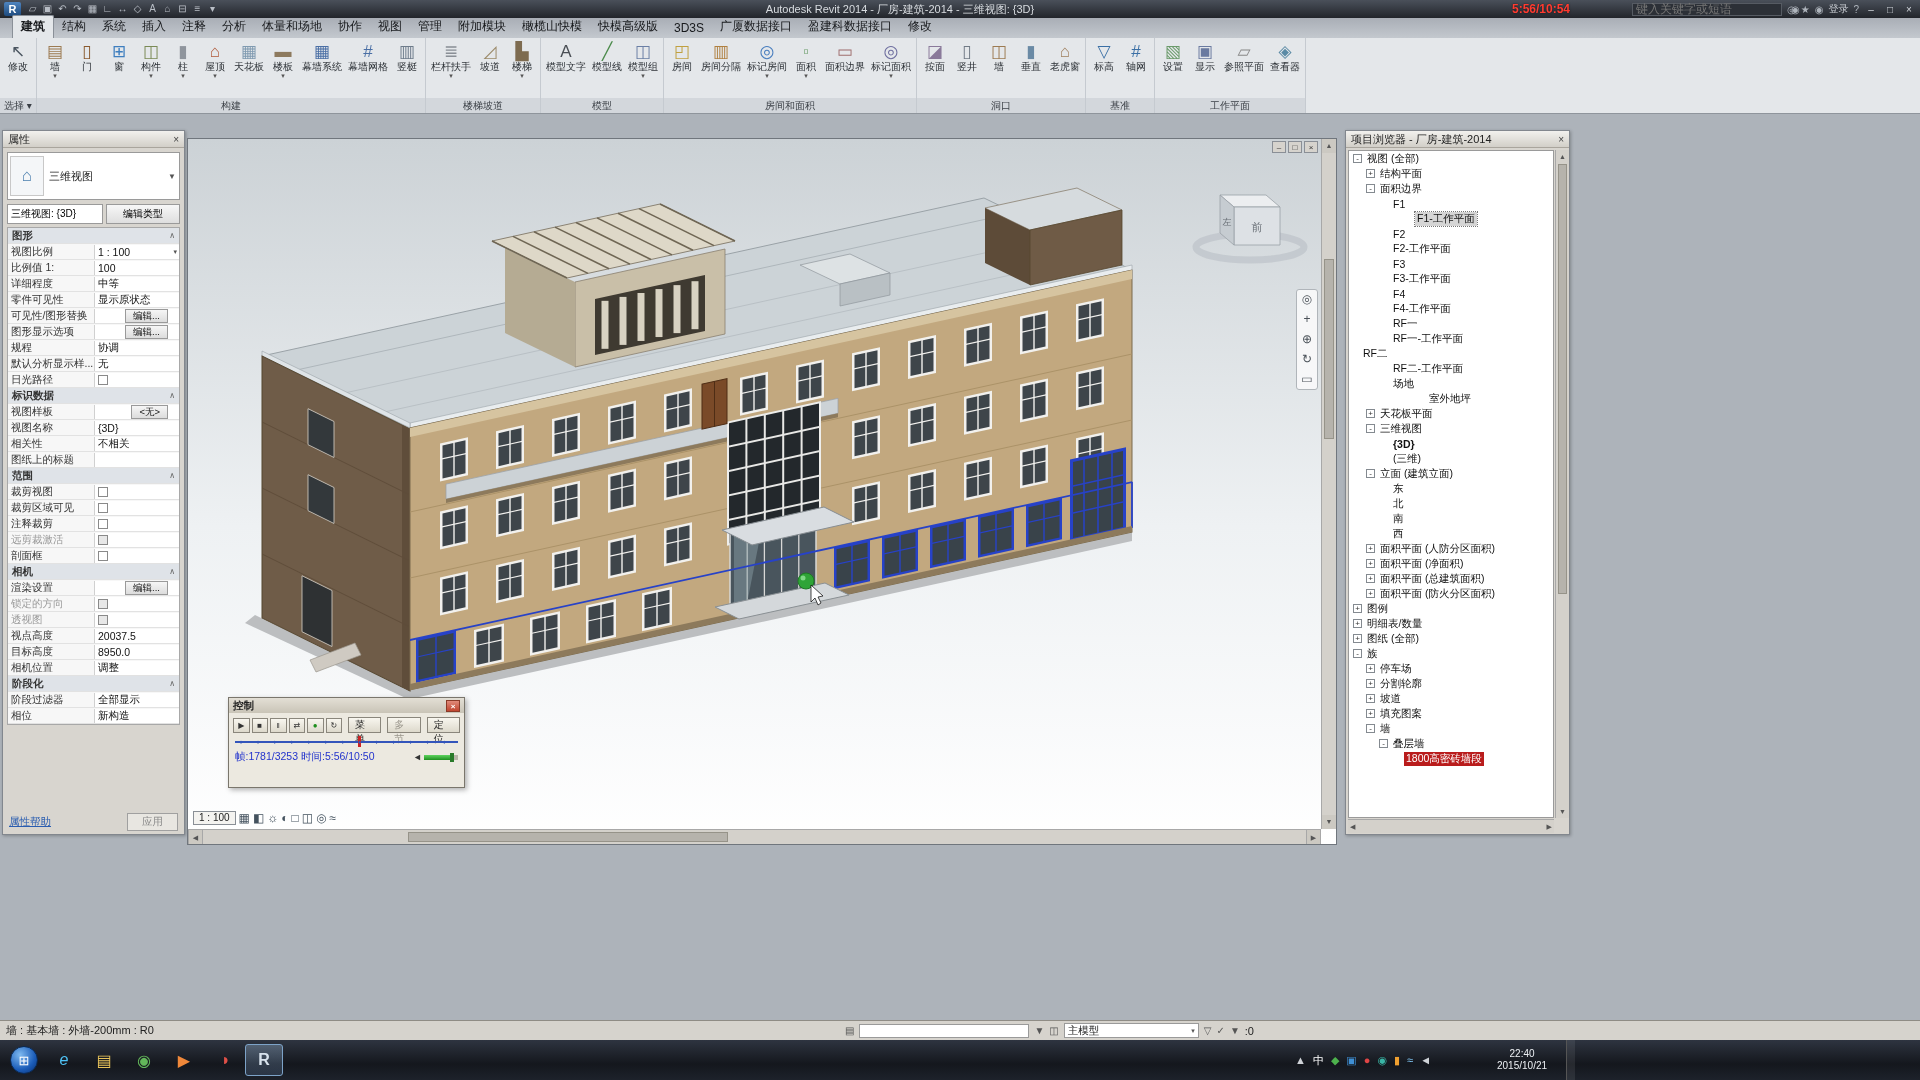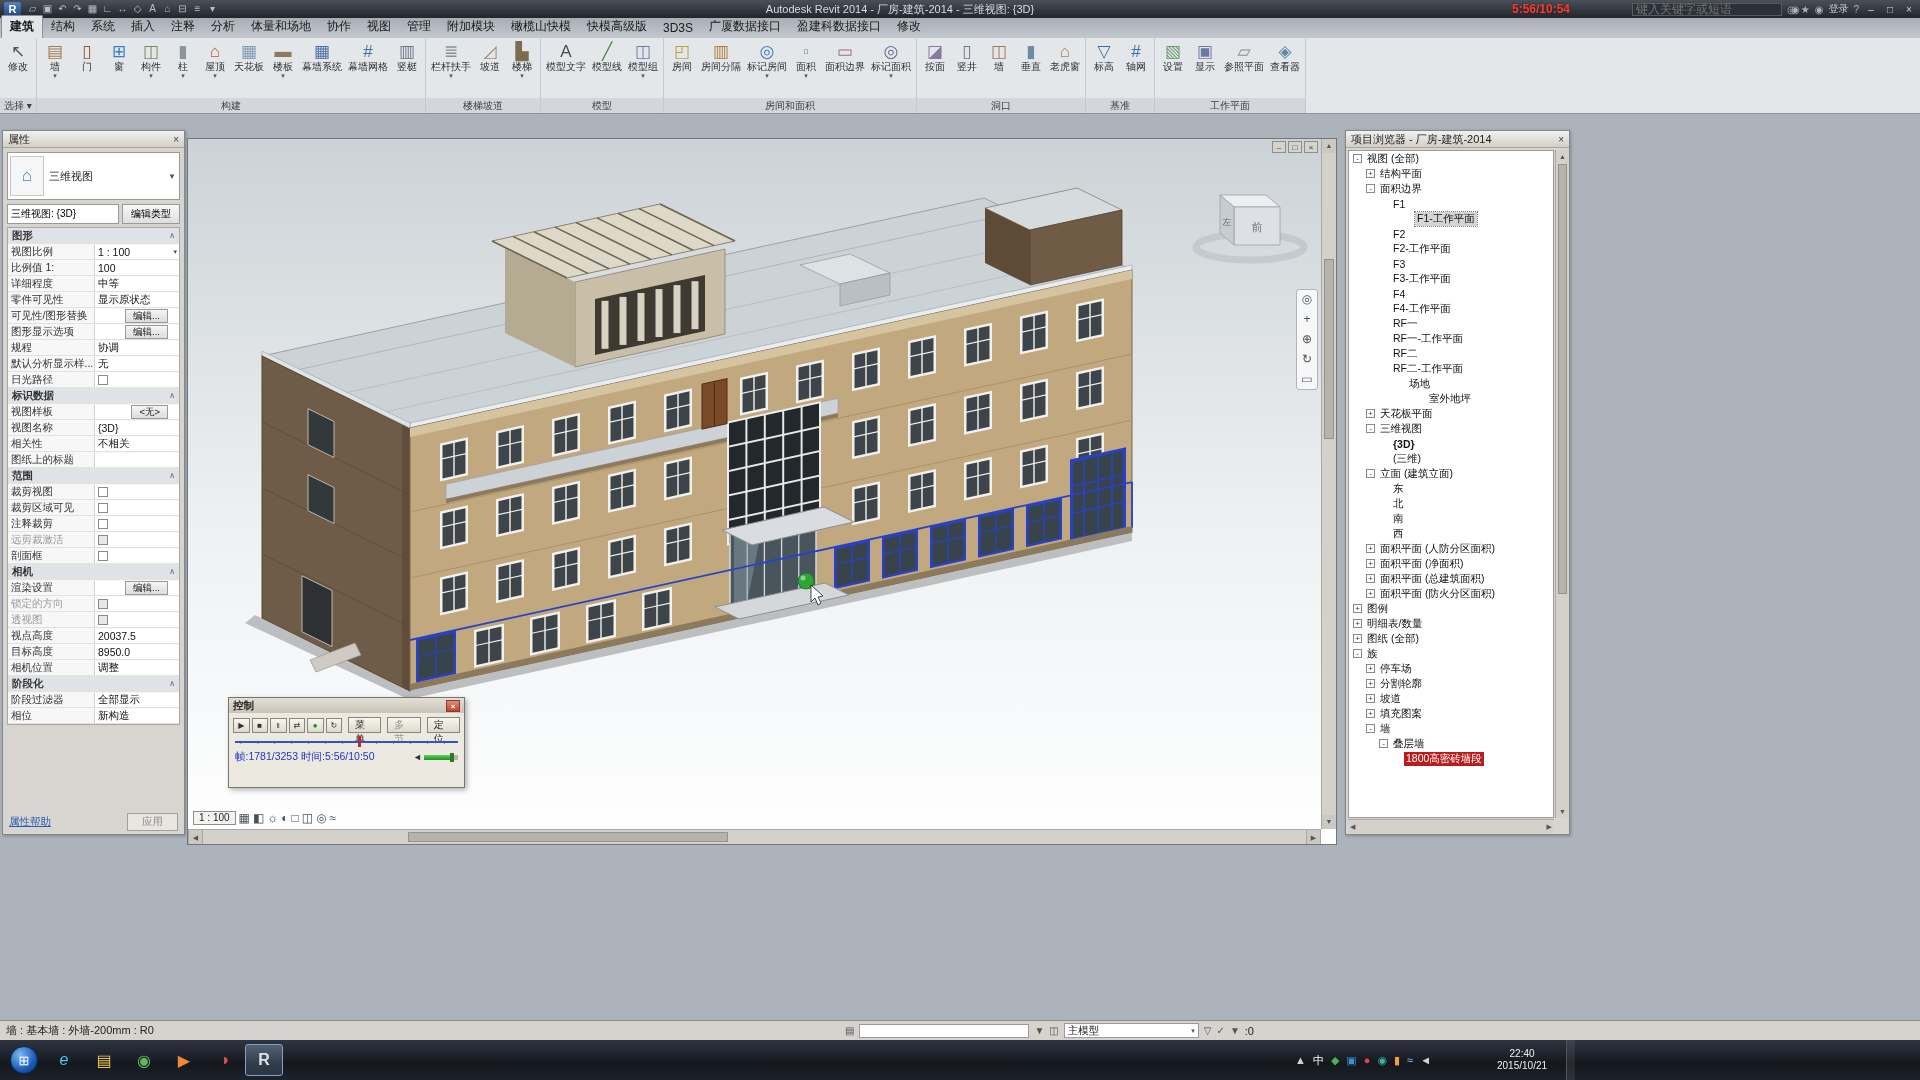--- a/index.html
+++ b/index.html
@@ -11,21 +11,21 @@
 #qa{display:flex;align-items:center}
 .qai{width:15px;text-align:center;font-size:10px;color:#b9bec6;line-height:16px}
 #tb-title{position:absolute;left:300px;right:420px;text-align:center;font-size:11px;color:#d8dce0;white-space:nowrap;overflow:hidden}
 #tb-right{margin-left:auto;display:flex;align-items:center;gap:5px;z-index:2;font-size:10px}
 #searchbox{width:150px;height:13px;background:#2c3037;border:1px solid #565b63;display:flex;align-items:center;padding:0 3px}
 #searchbox input{flex:1;background:transparent;border:none;outline:none;color:#9aa0a8;font-size:12px;font-family:Liberation Serif, serif}
 .ti{color:#aeb4bc;font-size:10px}
 .wbtn{width:14px;text-align:center;color:#cfd3d9;font-size:10px}
 #timer{position:absolute;left:1512px;top:2px;color:#ff3b30;font-weight:bold;font-size:12px;z-index:9;text-shadow:0 0 2px rgba(0,0,0,.6)}
 
-#tabsrow{position:absolute;top:18px;left:0;right:0;height:20px;background:linear-gradient(#a9aeb6,#c3c8ce);display:flex;align-items:flex-end;padding-left:1px}
+#tabsrow{position:absolute;top:18px;left:0;right:0;height:20px;background:linear-gradient(#a9aeb6,#c3c8ce);display:flex;align-items:flex-end;padding-left:12px}
 .tab{font-size:12px;padding:2px 8px 3px;color:#17191c;white-space:nowrap}
 .tab.active{background:#e4e7ea;border:1px solid #8a9098;border-bottom:none;border-radius:2px 2px 0 0;font-weight:bold}
 
 #ribbon{position:absolute;top:38px;left:0;right:0;height:76px;background:#e4e7ea;border-bottom:1px solid #8f959c;display:flex}
 .rgroup{display:flex;flex-direction:column;border-right:1px solid #c5cad0}
 .rbtns{flex:1;display:flex;align-items:stretch;padding:2px 3px 0;gap:2px}
 .rbtn{display:flex;flex-direction:column;align-items:center;min-width:30px;max-width:48px;padding:1px 2px;font-size:10px;color:#2c3136;text-align:center}
 .ric{font-size:17px;line-height:21px;height:21px}
 .rlb{line-height:10px;word-break:break-all;max-width:44px}
 .rar{font-size:7px;color:#555;line-height:8px}
@@ -37,21 +37,21 @@
 .ptitle{height:17px;background:linear-gradient(#f2f1ee,#d2cfc8);font-size:11px;display:flex;align-items:center;padding:0 5px;color:#222;border-bottom:1px solid #a9a59d}
 .ptitle .x{margin-left:auto;font-size:10px;color:#444}
 
 #props{left:2px;top:16px;width:183px;height:705px}
 #typesel{margin:4px;height:48px;background:#fff;border:1px solid #9a9a9a;display:flex;align-items:center}
 #typesel .pic{width:34px;height:40px;margin:2px;border:1px solid #c8c8c8;background:#f4f6f8;text-align:center;font-size:17px;color:#4a7fae;line-height:38px}
 #typesel .tname{flex:1;font-size:11px;color:#222;padding-left:3px}
 #typesel .da{margin-right:3px;color:#555;font-size:8px}
 #instrow{display:flex;margin:0 4px 3px;gap:3px}
 #instrow .ibox{flex:1;border:1px solid #9a9a9a;background:#fff;font-size:10px;padding:2px 3px;white-space:nowrap;overflow:hidden}
-#instrow .etype{border:1px solid #9a9a9a;background:linear-gradient(#f7f7f7,#dedede);font-size:10px;padding:2px 8px;white-space:nowrap}
+#instrow .etype{border:1px solid #9a9a9a;background:linear-gradient(#f7f7f7,#dedede);font-size:10px;padding:2px 16px;white-space:nowrap}
 #pgrid{margin:0 4px;border:1px solid #a8a8a8;background:#f7f7f7}
 .prow{display:flex;height:16px;align-items:center;border-bottom:1px solid #e2e2e2;font-size:10.5px}
 .phead{background:#dfe3e8;font-weight:bold;color:#333;padding:0 4px;justify-content:space-between}
 .phead .ar{font-weight:normal;font-size:8px;color:#666}
 .plab{width:86px;padding:0 3px;color:#333;white-space:nowrap;overflow:hidden}
 .pval{flex:1;height:14px;background:#fff;border-left:1px solid #d0d0d0;padding:0 3px;display:flex;align-items:center;color:#111;white-space:nowrap;overflow:hidden;position:relative}
 .psel:after{content:"▾";position:absolute;right:2px;font-size:7px;color:#555}
 .pbtn{margin-left:auto;margin-right:8px;border:1px solid #9a9a9a;background:linear-gradient(#f6f6f6,#dcdcdc);font-size:9.5px;padding:0 7px;line-height:12px}
 .pcb{width:10px;height:10px;border:1px solid #8a8a8a;background:#fff;display:inline-block}
 .pdis .plab,.pdis .pval{color:#9a9a9a}
@@ -1059,29 +1059,29 @@
             <span class="tlb">F4-工作平面</span>
           </div>
           <div class="trow" style="padding-left: 30px;">
             <span class="exp noexp"></span>
             <span class="tlb">RF一</span>
           </div>
           <div class="trow" style="padding-left: 30px;">
             <span class="exp noexp"></span>
             <span class="tlb">RF一-工作平面</span>
           </div>
-          <div class="trow" style="padding-left: 30px; align-items: center;">
+          <div class="trow" style=" align-items: center;">
             <span class="exp noexp"></span>
             <span class="tlb">RF二</span>
           </div>
           <div class="trow" style="padding-left: 30px;">
             <span class="exp noexp"></span>
             <span class="tlb">RF二-工作平面</span>
           </div>
-          <div class="trow" style="padding-left: 46px;">
+          <div class="trow" style="padding-left: 30px;">
             <span class="exp noexp"></span>
             <span class="tlb">场地</span>
           </div>
           <div class="trow" style="padding-left: 30px; margin-left: 36px;">
             <span class="exp noexp"></span>
             <span class="tlb">室外地坪</span>
           </div>
           <div class="trow" style="padding-left: 17px;">
             <span class="exp">+</span>
             <span class="tlb">天花板平面</span>

